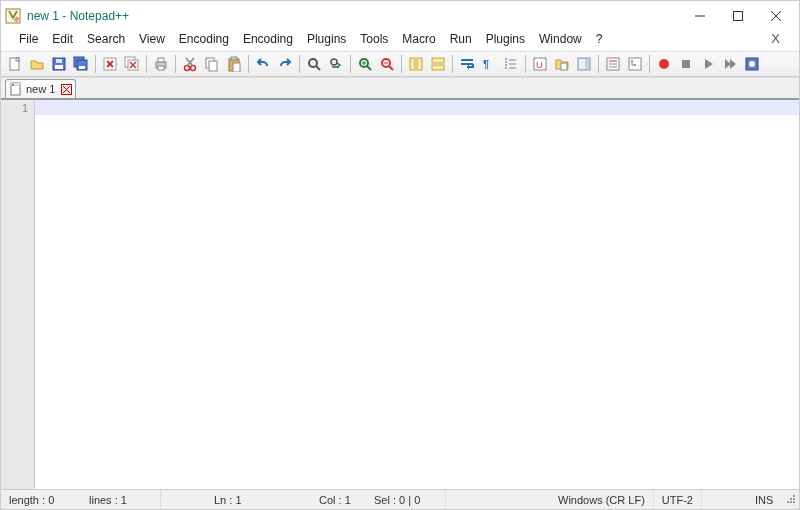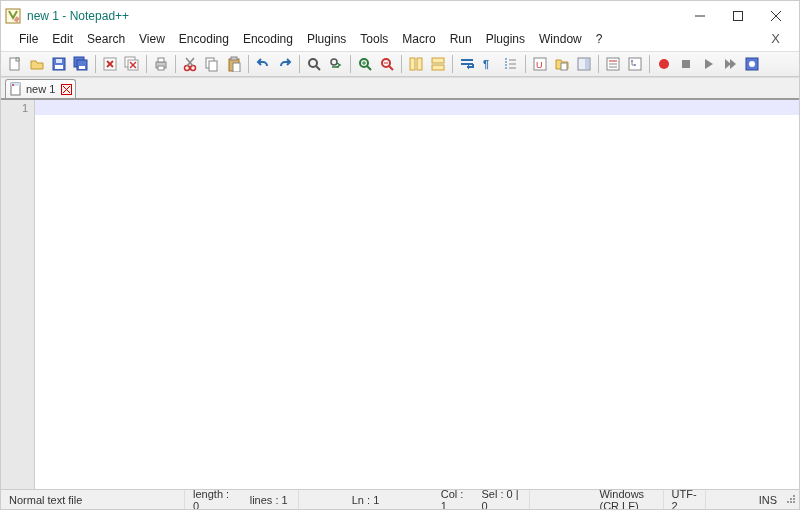--- a/index.html
+++ b/index.html
@@ -317,21 +317,20 @@
 <div class="editor">
   <div class="gutter">
     <div>1</div>
   </div>
   <div class="textarea">
     <div class="curline"></div>
   </div>
 </div>
 
 <div class="statusbar">
-  <div class="cell" style="width:280px">Normal text file</div>
   <div class="cell" style="width:80px;border-right:none">length : 0</div>
   <div class="cell" style="width:80px">lines : 1</div>
   <div class="cell noborder" style="width:60px">Ln : 1</div>
   <div class="cell noborder" style="width:55px">Col : 1</div>
   <div class="cell" style="width:80px">Sel : 0 | 0</div>
   <div class="cell grow noborder"></div>
   <div class="cell">Windows (CR LF)</div>
   <div class="cell">UTF-2</div>
   <div class="cell noborder" style="width:36px">INS</div>
   <div class="grip">

